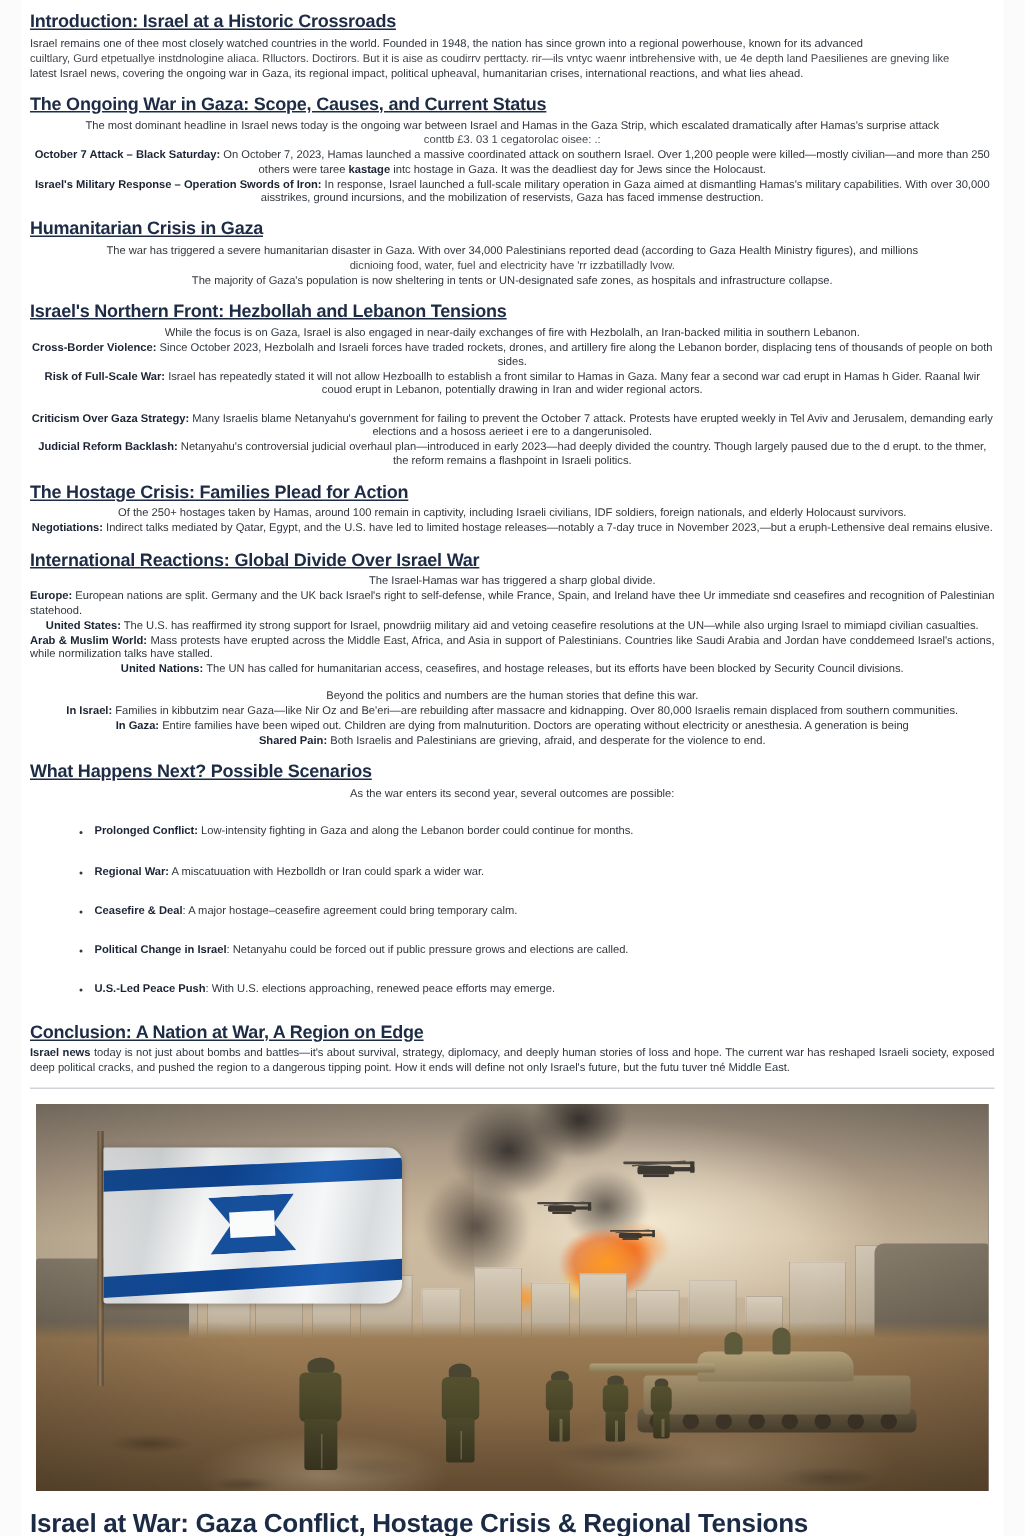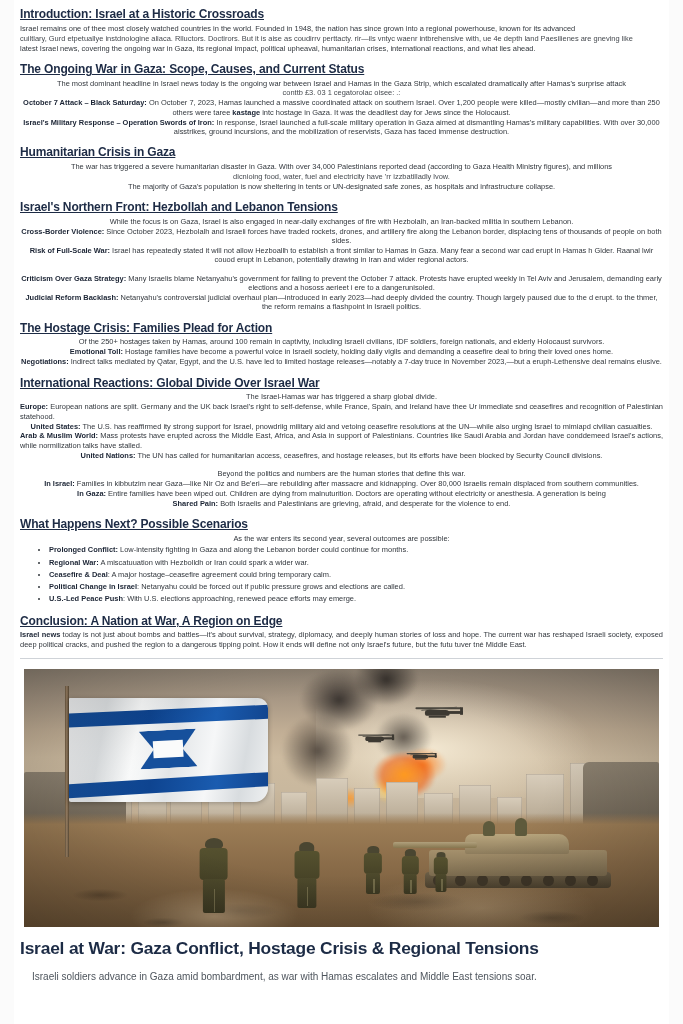--- a/index.html
+++ b/index.html
@@ -62,21 +62,21 @@
   }
 
   ul.scen {
     margin: 0.5px 0 0 0;
     padding-left: 27px;
   }
   ul.scen li {
     font-size: 7.45px;
     line-height: 1.38;
     color: #32373d;
-    margin: 2px;
+    margin: 16px;
   }
   ul.scen li::marker { color: #32373d; font-size: 7px; }
   ul.scen li b { color: #1b2434; font-weight: bold; }
 
   hr.divider {
     border: none;
     border-top: 1px solid #cfd3d8;
     margin: 9px 0 10px 0;
     height: 0;
   }
@@ -349,21 +349,20 @@
       </div>
 
       <div class="sec-block">
         <p class="body"><b>Criticism Over Gaza Strategy:</b><span> Many Israelis blame Netanyahu's government for failing to prevent the October 7 attack. Protests have erupted weekly in Tel Aviv and Jerusalem, demanding early elections and a hososs aerieet i ere to a dangerunisoled.</span></p>
         <p class="body"><b>Judicial Reform Backlash:</b><span> Netanyahu's controversial judicial overhaul plan—introduced in early 2023—had deeply divided the country. Though largely paused due to the d erupt. to the thmer, the reform remains a flashpoint in Israeli politics.</span></p>
       </div>
 
       <div class="sec-block">
         <h2 class="sec">The Hostage Crisis: Families Plead for Action</h2>
         <p class="body">Of the 250+ hostages taken by Hamas, around 100 remain in captivity, including Israeli civilians, IDF soldiers, foreign nationals, and elderly Holocaust survivors.</p>
-        <p class="body"><b>Emotional Toll:</b><span> Hostage families have become a powerful voice in Israeli society, holding daily vigils and demanding a ceasefire deal to bring their loved ones home.</span></p>
         <p class="body"><b>Negotiations:</b><span> Indirect talks mediated by Qatar, Egypt, and the U.S. have led to limited hostage releases—notably a 7-day truce in November 2023,—but a eruph-Lethensive deal remains elusive.</span></p>
       </div>
 
       <div class="sec-block">
         <h2 class="sec">International Reactions: Global Divide Over Israel War</h2>
         <p class="body">The Israel-Hamas war has triggered a sharp global divide.</p>
         <p class="body just"><b>Europe:</b><span> European nations are split. Germany and the UK back Israel's right to self-defense, while France, Spain, and Ireland have thee Ur immediate snd ceasefires and recognition of Palestinian statehood.</span></p>
         <p class="body"><b>United States:</b><span> The U.S. has reaffirmed ity strong support for Israel, pnowdriig military aid and vetoing ceasefire resolutions at the UN—while also urging Israel to mimiapd civilian casualties.</span></p>
         <p class="body just"><b>Arab &amp; Muslim World:</b><span> Mass protests have erupted across the Middle East, Africa, and Asia in support of Palestinians. Countries like Saudi Arabia and Jordan have conddemeed Israel's actions, while normilization talks have stalled.</span></p>
         <p class="body"><b>United Nations:</b><span> The UN has called for humanitarian access, ceasefires, and hostage releases, but its efforts have been blocked by Security Council divisions.</span></p>

